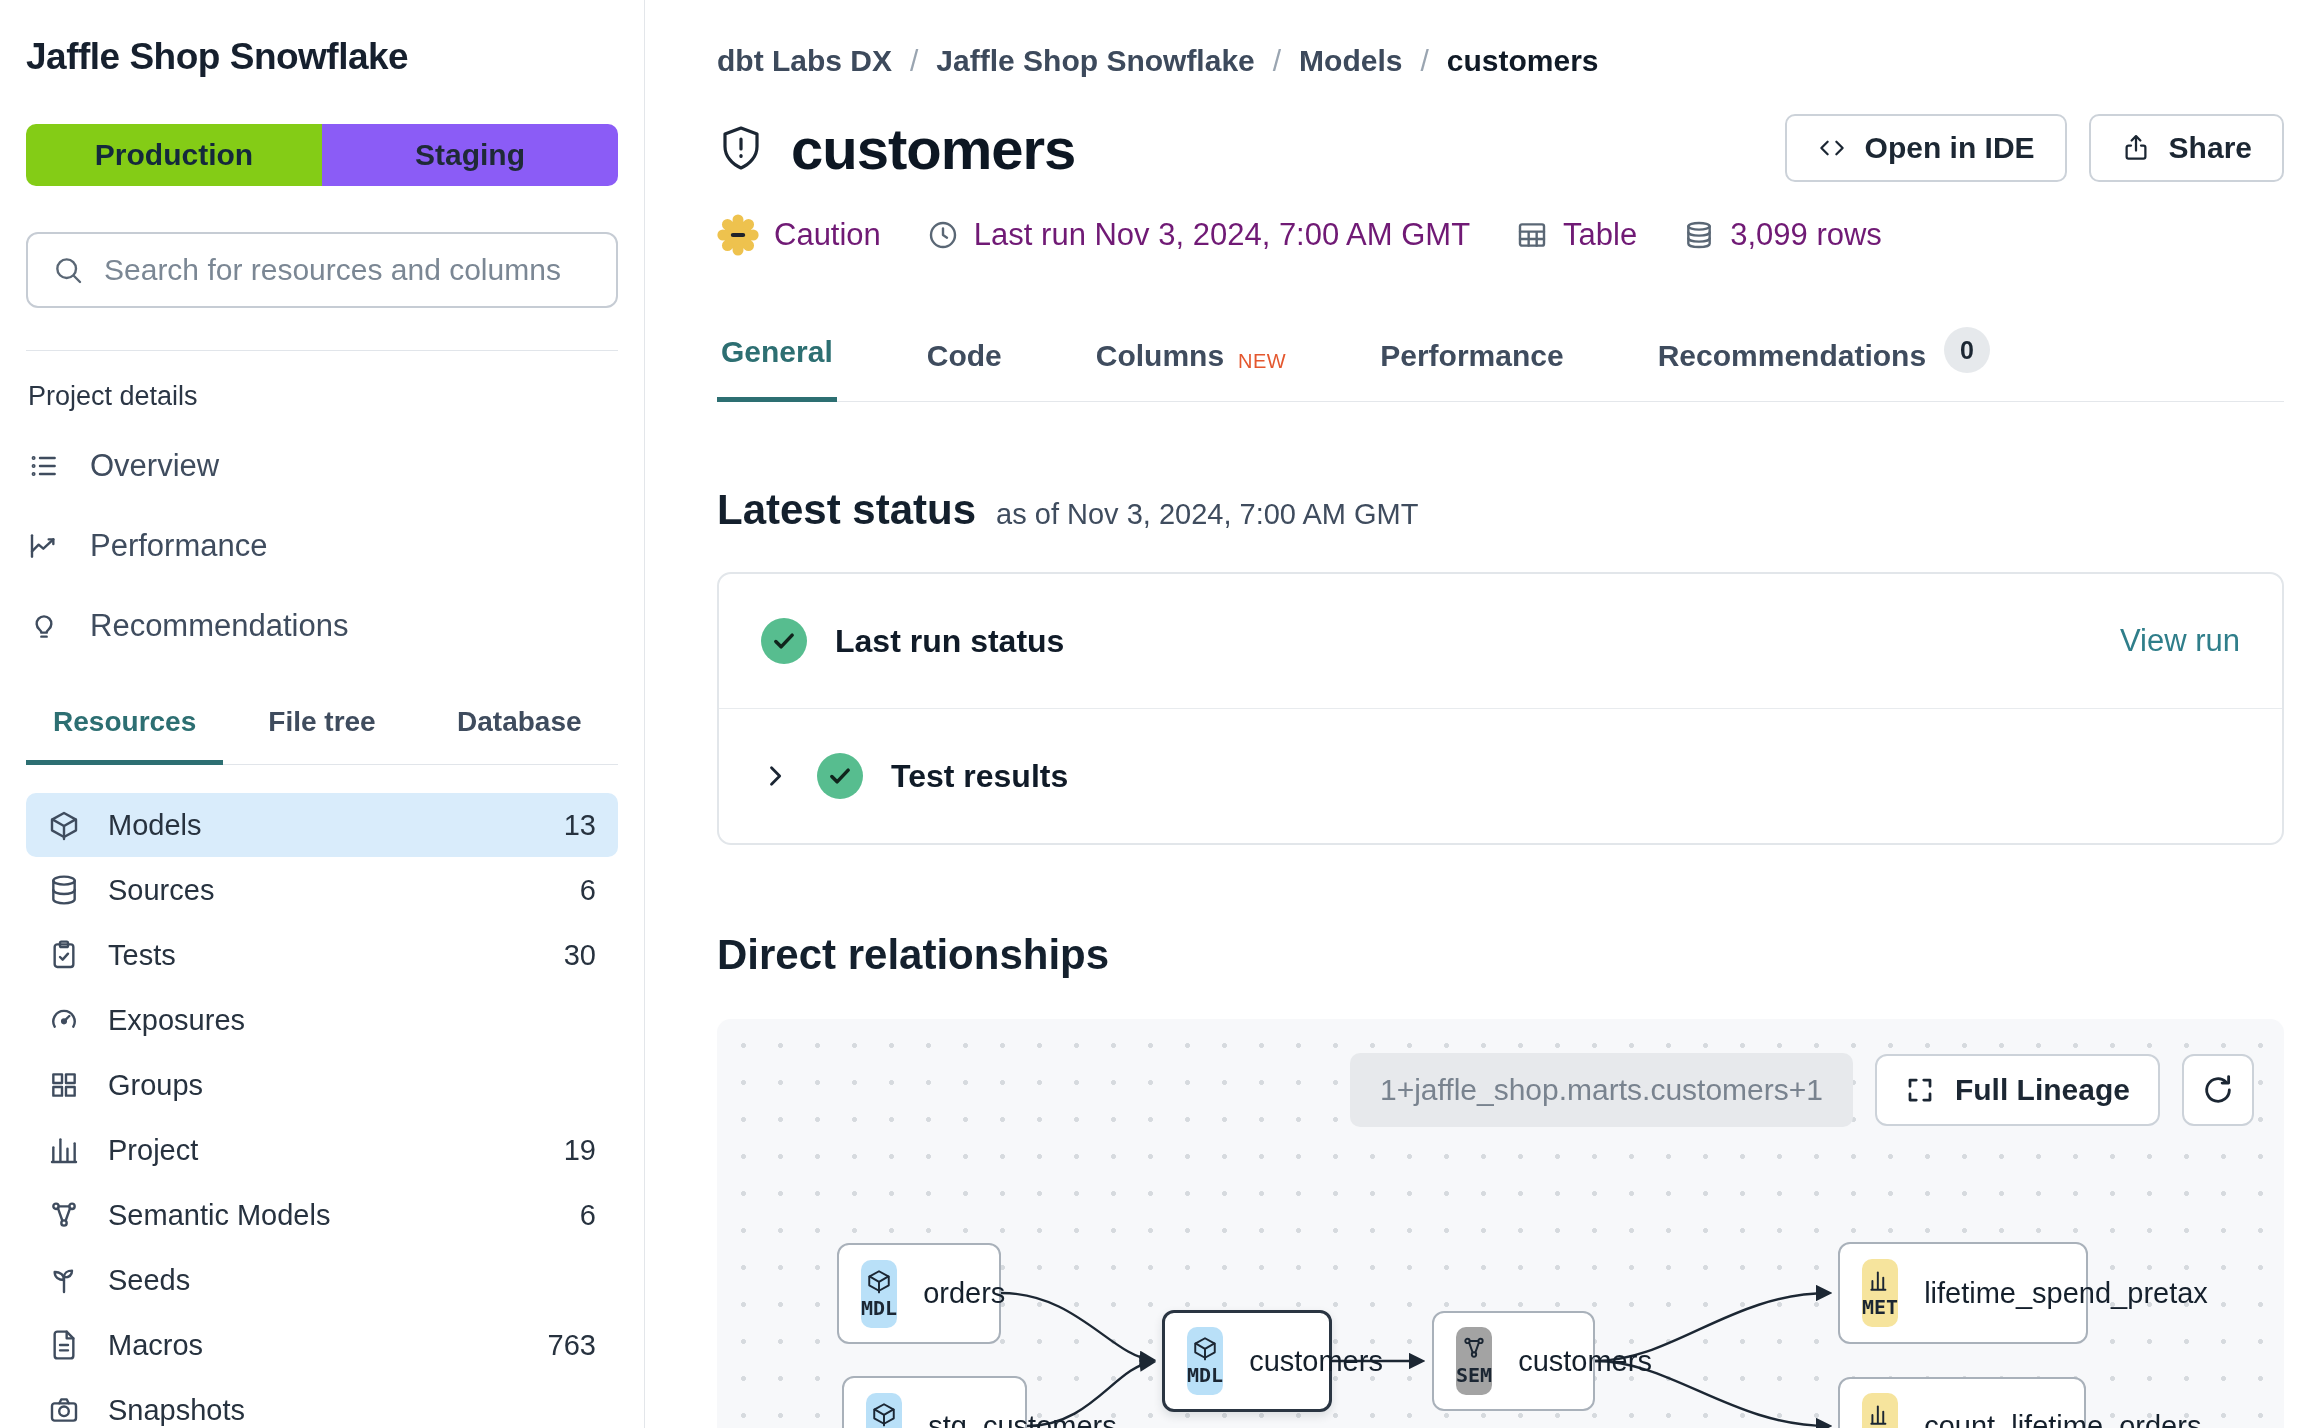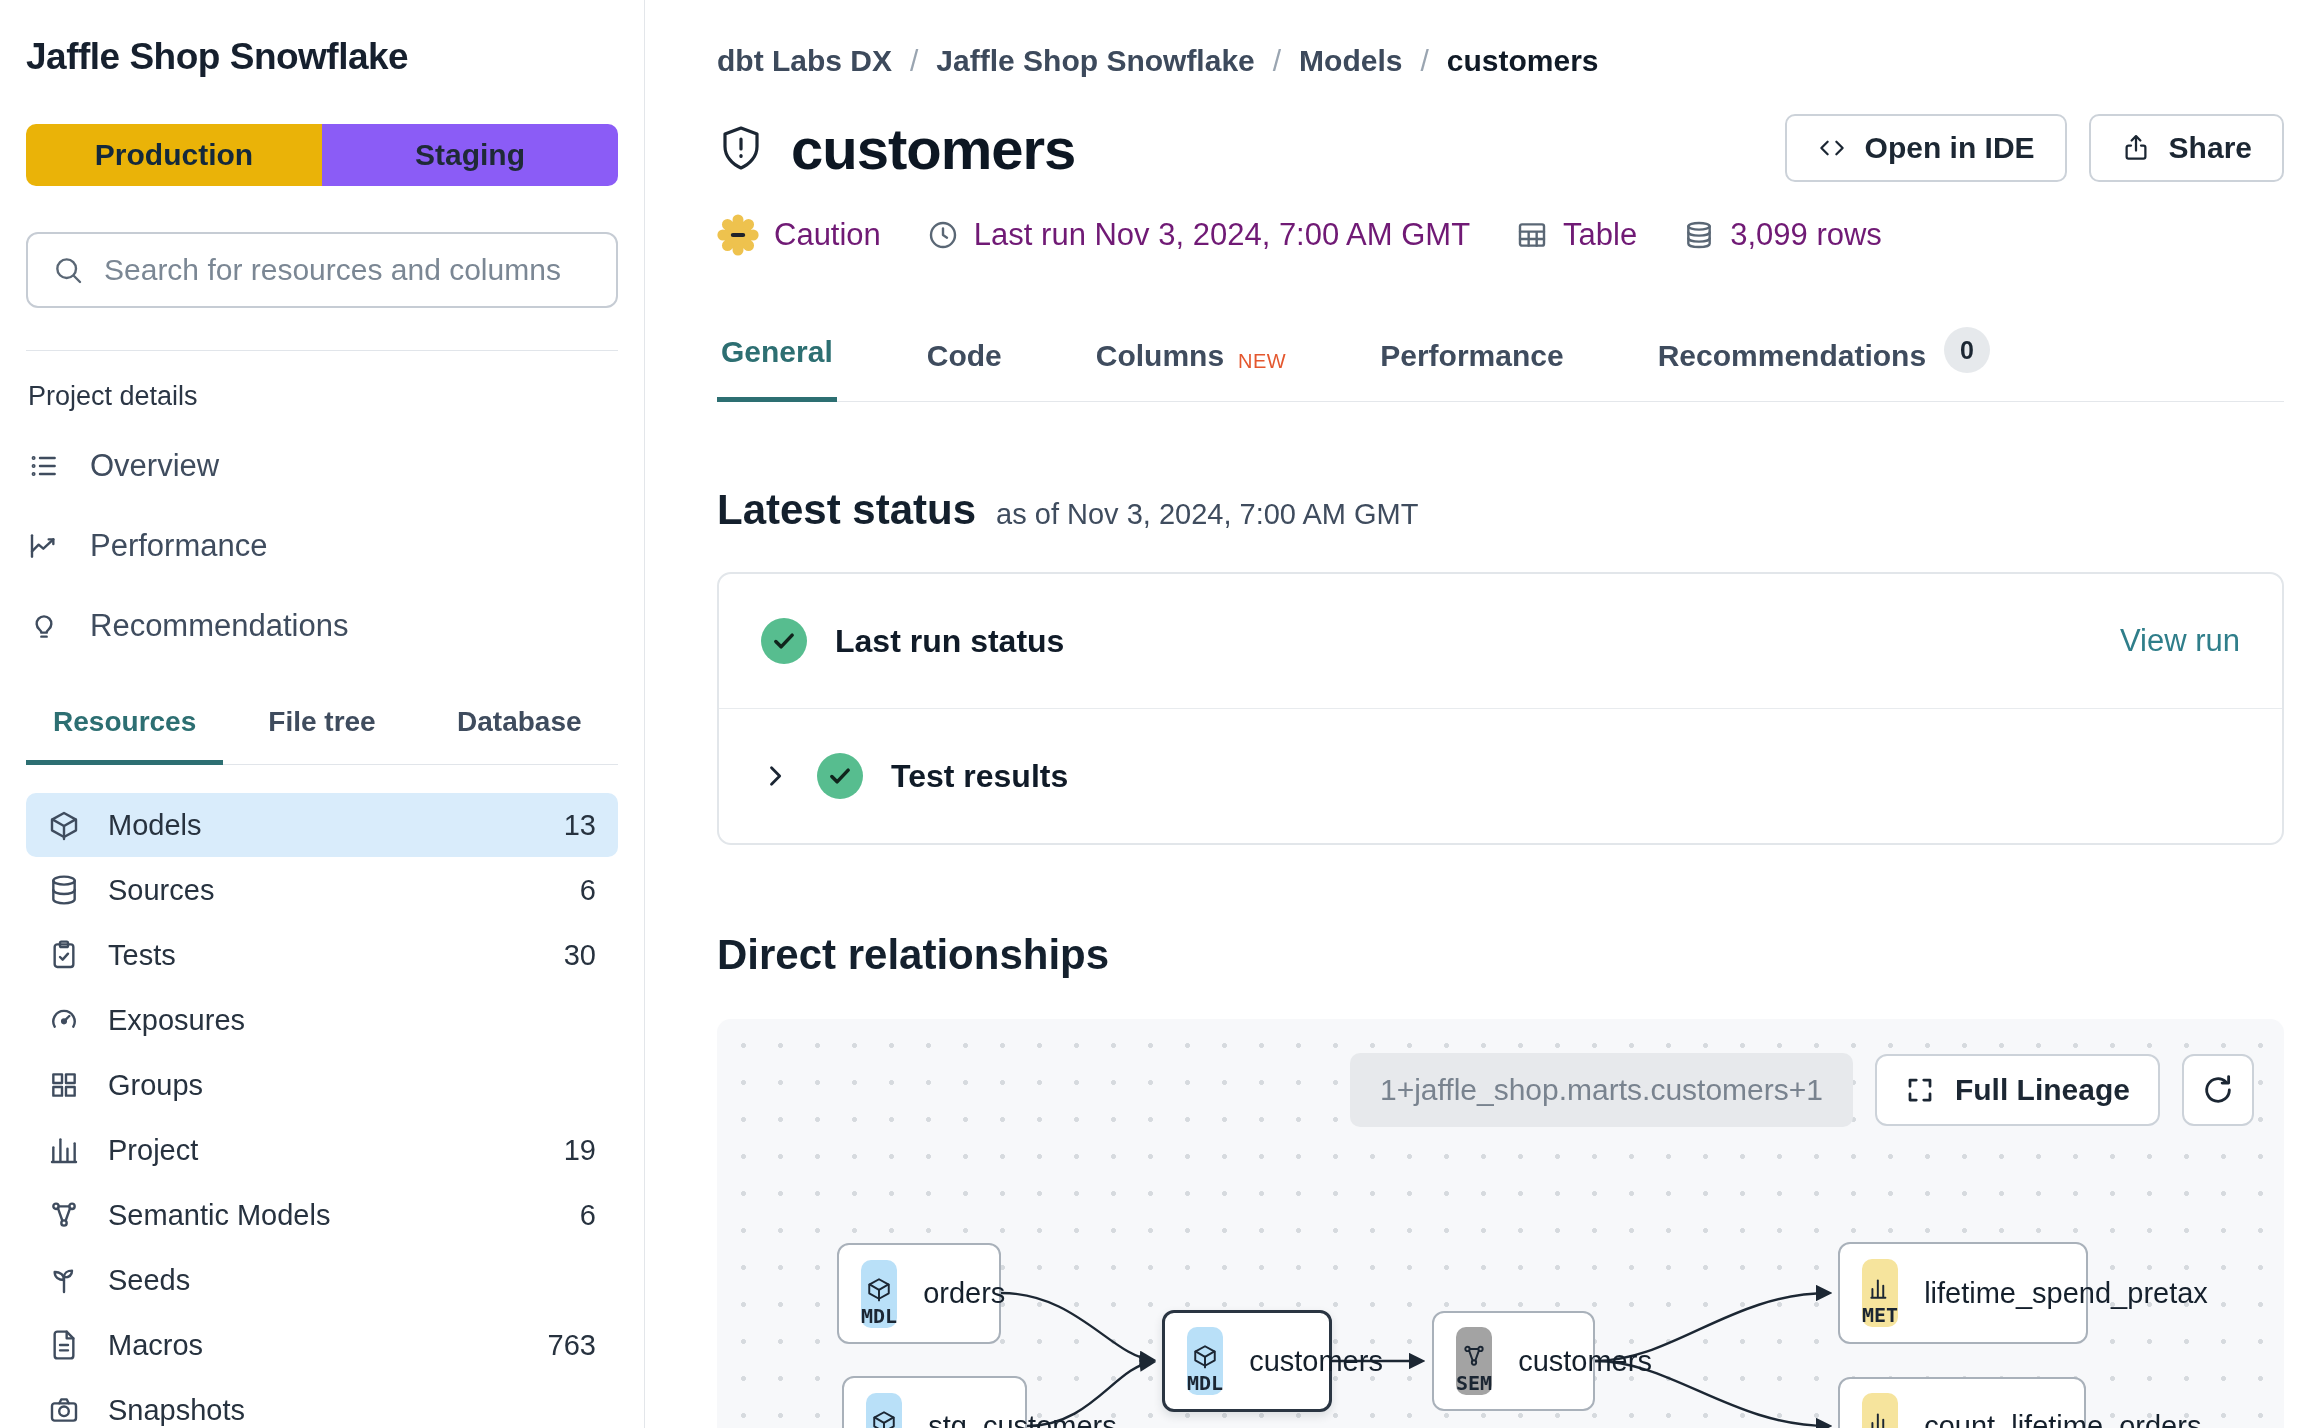--- a/index.html
+++ b/index.html
@@ -12,21 +12,21 @@
   .ic { stroke:#3f4c5e; fill:none; stroke-width:1.8; stroke-linecap:round; stroke-linejoin:round; }
   .ic-dark { stroke:#1b2633; }
   .ic-gray { stroke:#5a6775; }
 
   
   .sidebar { width:645px; min-width:645px; border-right:1px solid #e3e6ea; padding:36px 26px 0 26px; }
   .sb-title { font-size:37px; font-weight:700; color:#16202e; letter-spacing:-0.5px; }
   .env-toggle { display:flex; margin-top:46px; border-radius:10px; overflow:hidden; height:62px; }
   .env-btn { flex:1; border:none; font-family:inherit; font-size:30px; font-weight:600; cursor:pointer;
              display:flex; align-items:center; justify-content:center; }
-  .env-btn.active { background:#eab308; color:#14293c; }
+  .env-btn.active { background:#84cc16; color:#14293c; }
   .env-btn.inactive { background:#8b5cf6; color:#1f2a37; }
   .search-box { margin-top:46px; height:76px; border:2px solid #c6ccd4; border-radius:12px;
                 display:flex; align-items:center; gap:20px; padding:0 24px; background:#fff; }
   .search-box input { border:none; outline:none; flex:1; font-family:inherit; font-size:30px; color:#3f4c5e; }
   .search-box input::placeholder { color:#7b8794; }
   .sb-divider { border:none; border-top:1px solid #e1e5ea; margin:42px 0 30px 0; }
   .sb-section-label { font-size:27px; color:#2b3645; margin:0 0 14px 2px; }
   .sb-nav-item { display:flex; align-items:center; gap:30px; padding:22px 2px; font-size:31px; color:#3f4c5e; cursor:pointer; }
   .sb-tabs { display:flex; margin-top:40px; border-bottom:1px solid #e1e5ea; }
   .sb-tab { flex:1; text-align:center; padding-bottom:22px; font-size:28px; font-weight:600; color:#3f4c5e; cursor:pointer; }
@@ -81,21 +81,21 @@
   .lin-pill { background:#e7e9ec; color:#79838f; font-size:30px; padding:20px 30px; border-radius:10px; }
   .lin-btn { height:72px; background:#fff; border:2px solid #ccd2d9; border-radius:12px; font-family:inherit;
              font-size:30px; font-weight:600; color:#1c2733; display:flex; align-items:center; gap:20px;
              padding:0 28px; cursor:pointer; }
   .lin-btn.square { width:72px; justify-content:center; padding:0; }
   .edges { position:absolute; left:0; top:0; z-index:1; }
   .node { position:absolute; background:#fff; border:2px solid #a9b1ba; border-radius:12px;
           display:flex; align-items:center; gap:26px; padding:0 22px; z-index:2; cursor:pointer; }
   .node.selected { border:3.5px solid #2a3542; box-shadow:0 4px 10px rgba(20,30,45,0.12); }
   .node-badge { width:58px; height:68px; border-radius:10px; display:flex; flex-direction:column;
-                align-items:center; justify-content:flex-end; gap:2px; }
+                align-items:center; justify-content:center; gap:2px; }
   .node-badge .bt { font-family:"DejaVu Sans Mono", monospace; font-size:20px; font-weight:700; color:#1b2633; }
   .badge-mdl { background:#b9e0f8; }
   .badge-sem { background:#a3a3a3; }
   .badge-met { background:#f6e49d; }
   .node-label { font-size:29px; color:#15202c; white-space:nowrap; }
 </style>
 </head>
 <body>
 
 <div class="app">

